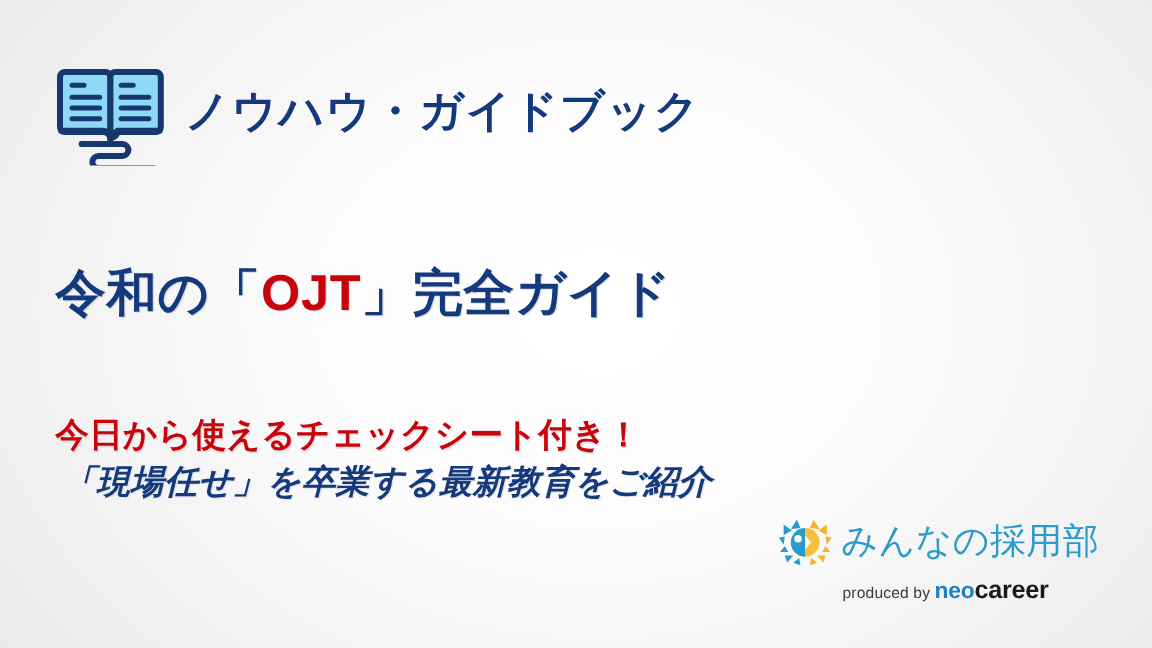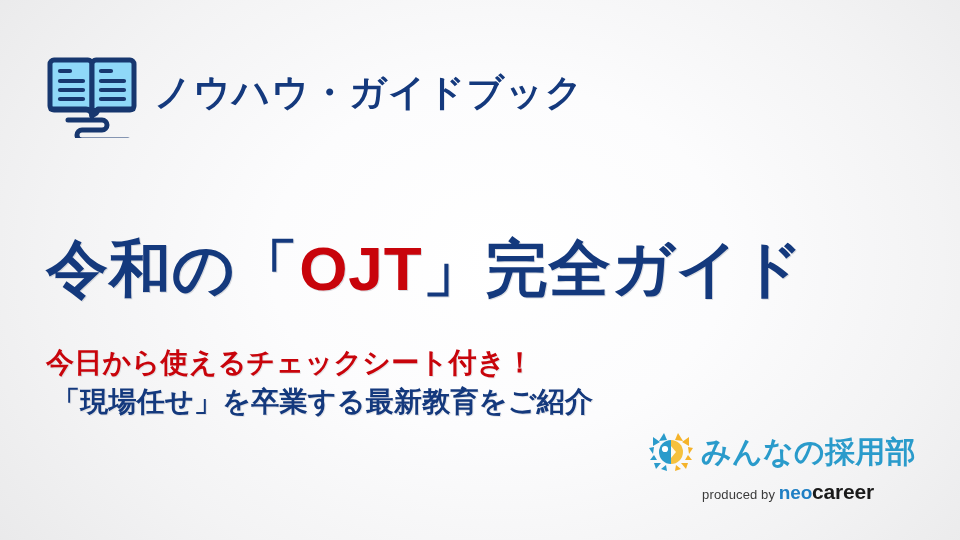--- a/index.html
+++ b/index.html
@@ -46,21 +46,21 @@
     letter-spacing: 0.035em;
     line-height: 1;
     white-space: nowrap;
   }
 
   
   #headline {
     position: absolute;
     left: 46px;
     top: 192px;
-    font-size: 62px;
+    font-size: 42px;
     font-weight: 700;
     color: #14397d;
     letter-spacing: 0.015em;
     line-height: 1.12;
     white-space: nowrap;
     text-shadow: 1px 1px 0 rgba(140,145,160,0.30);
   }
   #headline .accent {
     color: #c8040b;
   }
@@ -74,21 +74,21 @@
     white-space: nowrap;
   }
   .sub-line {
     font-size: 28px;
     font-weight: 700;
     letter-spacing: 0.01em;
     display: block;
     text-shadow: 1px 1px 0 rgba(150,150,160,0.22);
   }
   .sub-line.red  { color: #c8040b; }
-  .sub-line.navy { color: #14397d; padding-left: 6px; }
+  .sub-line.navy { color: #14397d; padding-left: 6px; font-style: italic; }
 
   
   #brand-logo {
     position: absolute;
     left: 648px;
     top: 430px;
     width: 240px;
   }
   #brand-main {
     display: flex;
@@ -97,21 +97,21 @@
     height: 44px;
   }
   #sun-icon {
     width: 46px;
     height: 40px;
     flex: 0 0 auto;
     display: block;
   }
   #brand-name {
     font-size: 30px;
-    font-weight: 700;
+    font-weight: 400;
     color: #2a9bcb;
     letter-spacing: 0.01em;
     line-height: 1;
     white-space: nowrap;
   }
   #brand-tagline {
     margin-top: 7px;
     text-align: center;
     white-space: nowrap;
     line-height: 1;

